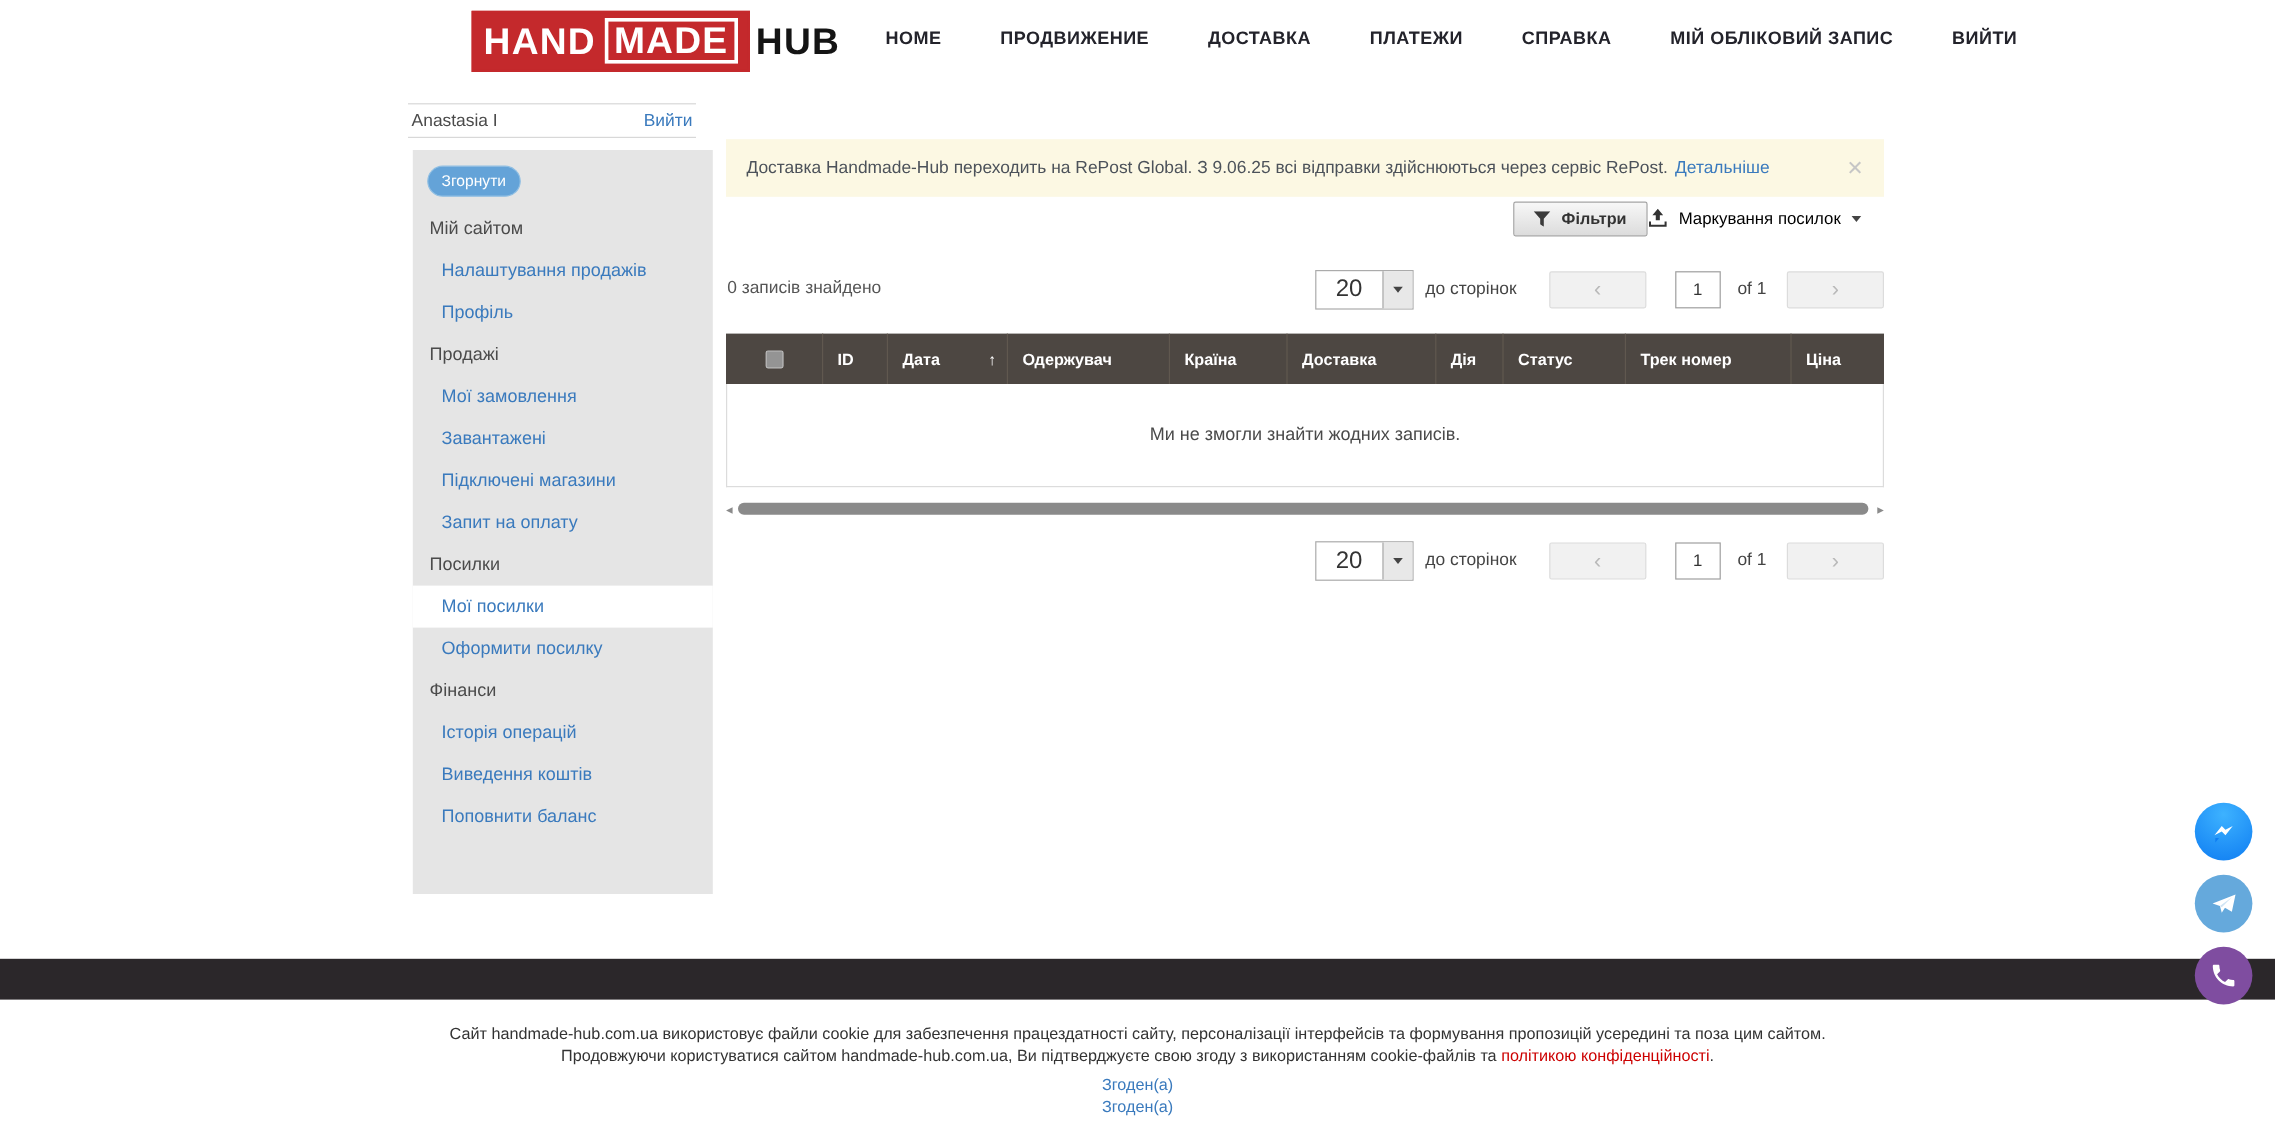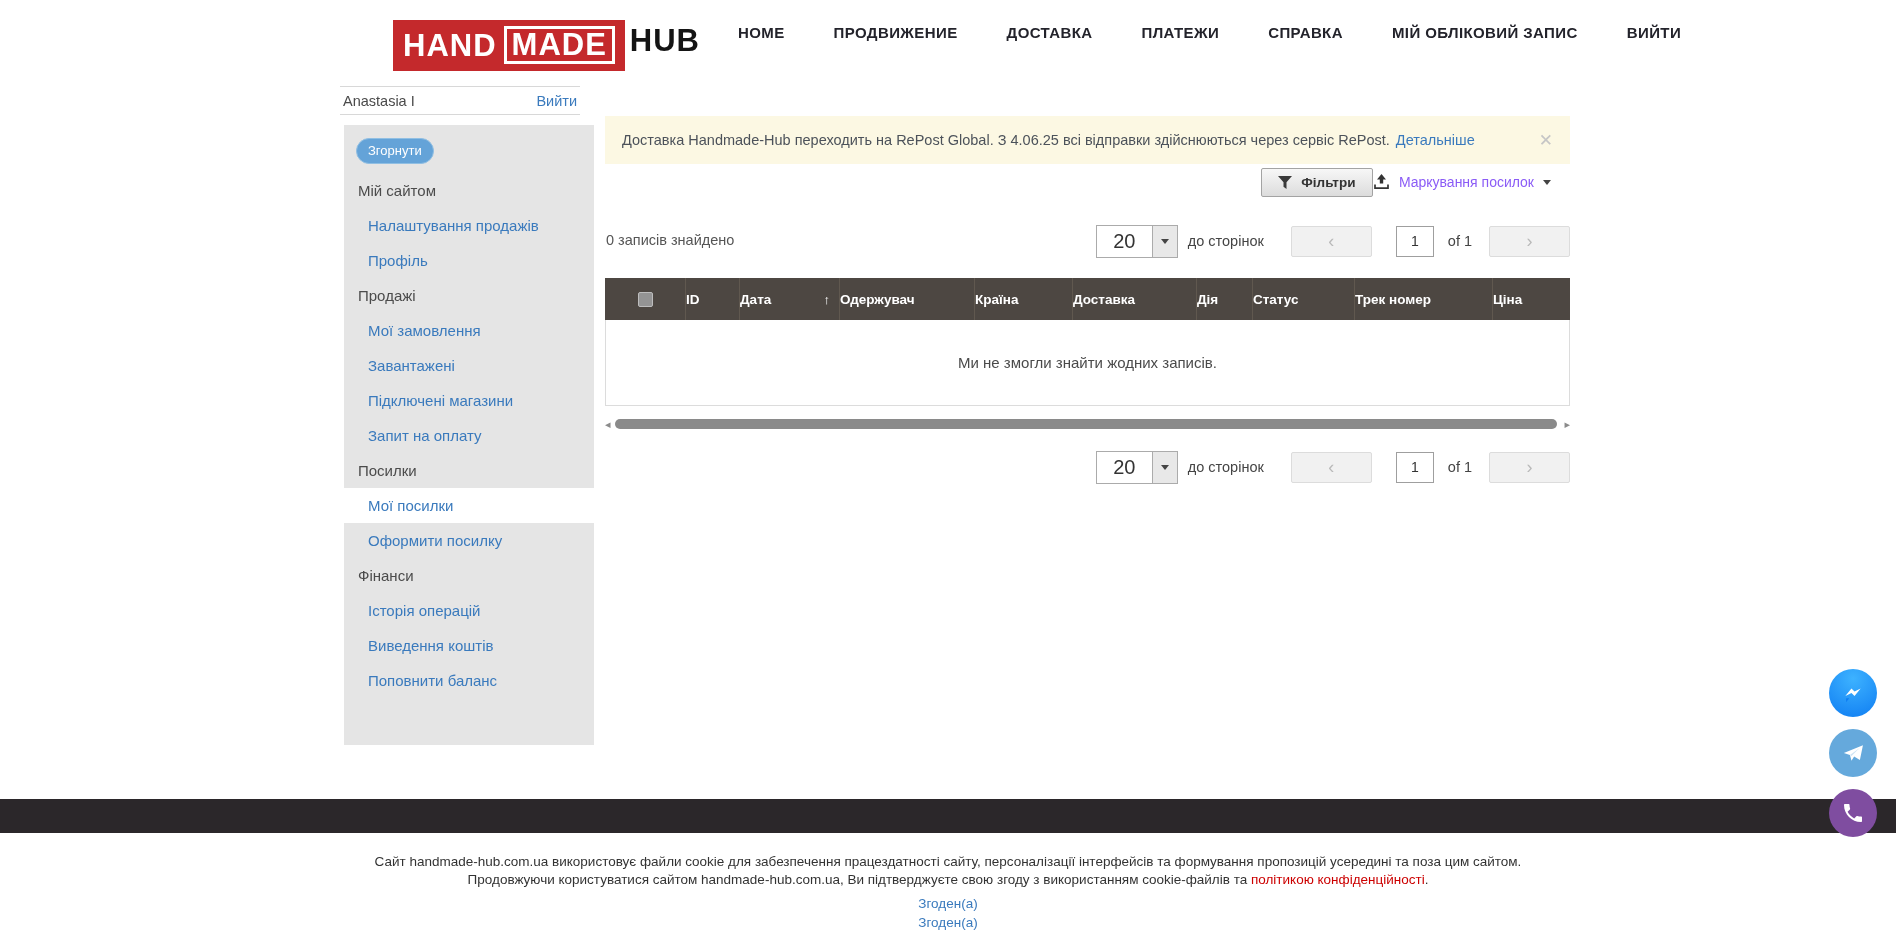--- a/index.html
+++ b/index.html
@@ -3,21 +3,21 @@
 <meta charset="utf-8">
 <style>
   * { margin:0; padding:0; box-sizing:border-box; }
   html,body { background:#fff; }
   body { font-family:"Liberation Sans", sans-serif; }
   .page { position:relative; width:1896px; height:937px; background:#fff; overflow:hidden; }
 
   
   .topbar { position:absolute; left:0; top:0; width:1896px; height:64px; background:#fff; }
   .logo { position:absolute; left:393px; top:9px; display:flex; align-items:center; font-weight:700; letter-spacing:1px; }
-  .logo-red { background:#c4292c; border:2px solid #c4292c; color:#fff; display:flex; align-items:center; gap:7px; padding:4px 8px 5px 8px; font-size:31px; line-height:1;margin-top:11px; }
+  .logo-red { background:#c4292c; border:2px solid #c4292c; color:#fff; display:flex; align-items:center; gap:7px; padding:4px 8px 5px 8px; font-size:31px; line-height:1; }
   .logo-made { border:3px solid #fff; padding:0 5px 1px 5px; }
   .logo-hub { color:#141414; font-size:31px; line-height:1; padding-left:5px; }
   .nav { position:absolute; left:738px; top:0; height:64px; display:flex; align-items:center; gap:49px; }
   .nav-item { font-size:15px; font-weight:700; color:#23232b; letter-spacing:.4px; cursor:pointer; white-space:nowrap; }
 
   
   .user-row { position:absolute; left:340px; top:86px; width:240px; height:29px; border-top:1px solid #d8d8d8; border-bottom:1px solid #d8d8d8; display:flex; align-items:center; justify-content:space-between; padding:0 3px; background:#fff; }
   .user-name { font-size:14.5px; color:#4a4a4a; }
   .logout-link { font-size:14.5px; color:#3a7abd; cursor:pointer; }
   .sidebar { position:absolute; left:344px; top:125px; width:250px; height:620px; background:#e5e5e5; }
@@ -29,38 +29,38 @@
   .menu-link.active { background:#fff; }
 
   
   .main { position:absolute; left:605px; top:0; width:965px; height:799px; }
   .banner { position:absolute; left:0; top:116px; width:965px; height:48px; background:#fcf8e3; display:flex; align-items:center; padding:0 17px; font-size:14.5px; color:#4c525a; }
   .banner-link { color:#3a7abd; margin-left:6px; cursor:pointer; }
   .banner-close { margin-left:auto; color:#c6c6c6; font-size:17px; cursor:pointer; }
 
   .toolbar { position:absolute; left:0; top:167px; width:965px; height:30px; display:flex; justify-content:flex-end; align-items:center; padding-right:19px; }
   .filters-btn { display:flex; align-items:center; justify-content:center; gap:9px; width:112px; height:29px; background:linear-gradient(#f7f7f7,#dcdcdc); border:1px solid #a3a3a3; border-radius:2px; font-size:13.5px; font-weight:700; color:#333; cursor:pointer; }
-  .marking { display:flex; align-items:center; gap:9px; font-size:14px; color:#8b5cf6; cursor:pointer; }
+  .marking { display:flex; align-items:center; gap:9px; font-size:14px; color:#000000; cursor:pointer; }
   .caret { width:0; height:0; border:4px solid transparent; border-top:5px solid #444; margin-top:5px; }
 
   .count-row { position:absolute; left:0; top:224px; width:965px; height:34px; }
   .count-text { position:absolute; left:1px; top:8px; font-size:14.5px; color:#555; }
   .pager-slot-1 { position:absolute; right:0; top:224px; }
   .pager-slot-2 { position:absolute; right:0; top:450px; }
   .pager { display:flex; align-items:center; height:34px; }
   .pp-select { display:flex; width:82px; height:33px; border:1px solid #ababab; background:#fff; cursor:pointer; }
   .pp-val { flex:1; display:flex; align-items:center; justify-content:center; font-size:20px; color:#333; }
   .pp-caret-box { width:25px; background:#e8e8e8; border-left:1px solid #ababab; display:flex; align-items:center; justify-content:center; }
   .pp-label { margin:0 27px 0 10px; font-size:14.5px; color:#444; }
   .page-btn { width:81px; height:31px; background:#f1f1f1; border:1px solid #dcdcdc; border-radius:2px; display:flex; align-items:center; justify-content:center; color:#b9b9b9; font-size:18px; cursor:default; }
   .page-input { width:38px; height:31px; border:1px solid #9f9f9f; text-align:center; font-size:14px; color:#333; margin:0 14px 0 24px; font-family:"Liberation Sans",sans-serif; }
   .of-label { font-size:14.5px; color:#444; margin-right:17px; white-space:nowrap; }
 
   .thead { position:absolute; left:0; top:278px; width:965px; height:42px; background:#4d4742; display:flex; color:#fff; }
-  .th { display:flex; align-items:center; border-left:1px solid #60584f; font-size:13.5px; font-weight:700; }
+  .th { display:flex; align-items:center; padding-left:12px; border-left:1px solid #60584f; font-size:13.5px; font-weight:700; }
   .th:first-child { border-left:none; justify-content:center; padding-left:0; }
   .c0{width:80px}.c1{width:54px}.c2{width:100px}.c3{width:135px}.c4{width:98px}.c5{width:124px}.c6{width:56px}.c7{width:102px}.c8{width:138px}.c9{width:78px}
   .hdr-checkbox { width:15px; height:15px; background:#949494; border:1px solid #bdbdbd; border-radius:2px; cursor:pointer; }
   .sort-arrow { margin-left:auto; margin-right:9px; font-weight:400; font-size:13px; }
 
   .tbody { position:absolute; left:0; top:320px; width:965px; height:86px; background:#fff; border:1px solid #dcdcdc; border-top:none; display:flex; align-items:center; justify-content:center; font-size:15px; color:#4a4a4a; }
 
   .hscroll { position:absolute; left:0; top:417px; width:965px; height:16px; }
   .hs-arrow { position:absolute; top:1px; font-size:11px; color:#8b8b8b; cursor:pointer; }
   .hs-arrow.left { left:0; }
@@ -126,21 +126,21 @@
       <div class="menu-row menu-section">Фінанси</div>
       <div class="menu-row menu-link">Історія операцій</div>
       <div class="menu-row menu-link">Виведення коштів</div>
       <div class="menu-row menu-link">Поповнити баланс</div>
     </div>
   </div>
 
   <div class="main">
 
     <div class="banner">
-      <span>Доставка Handmade-Hub переходить на RePost Global. З 4.06.25 всі відправки здійснюються через сервіс RePost.</span>
+      <span>Доставка Handmade-Hub переходить на RePost Global. З 9.06.25 всі відправки здійснюються через сервіс RePost.</span>
       <span class="banner-link">Детальніше</span>
       <span class="banner-close">✕</span>
     </div>
 
     <div class="toolbar">
       <button class="filters-btn">
         <span style="display:flex;">
           <svg width="14" height="13" viewBox="0 0 14 13">
               <path d="M0 0 H14 L8.5 6.2 V13 L5.5 10.8 V6.2 Z" fill="#3a3a3a"></path>
             </svg>

